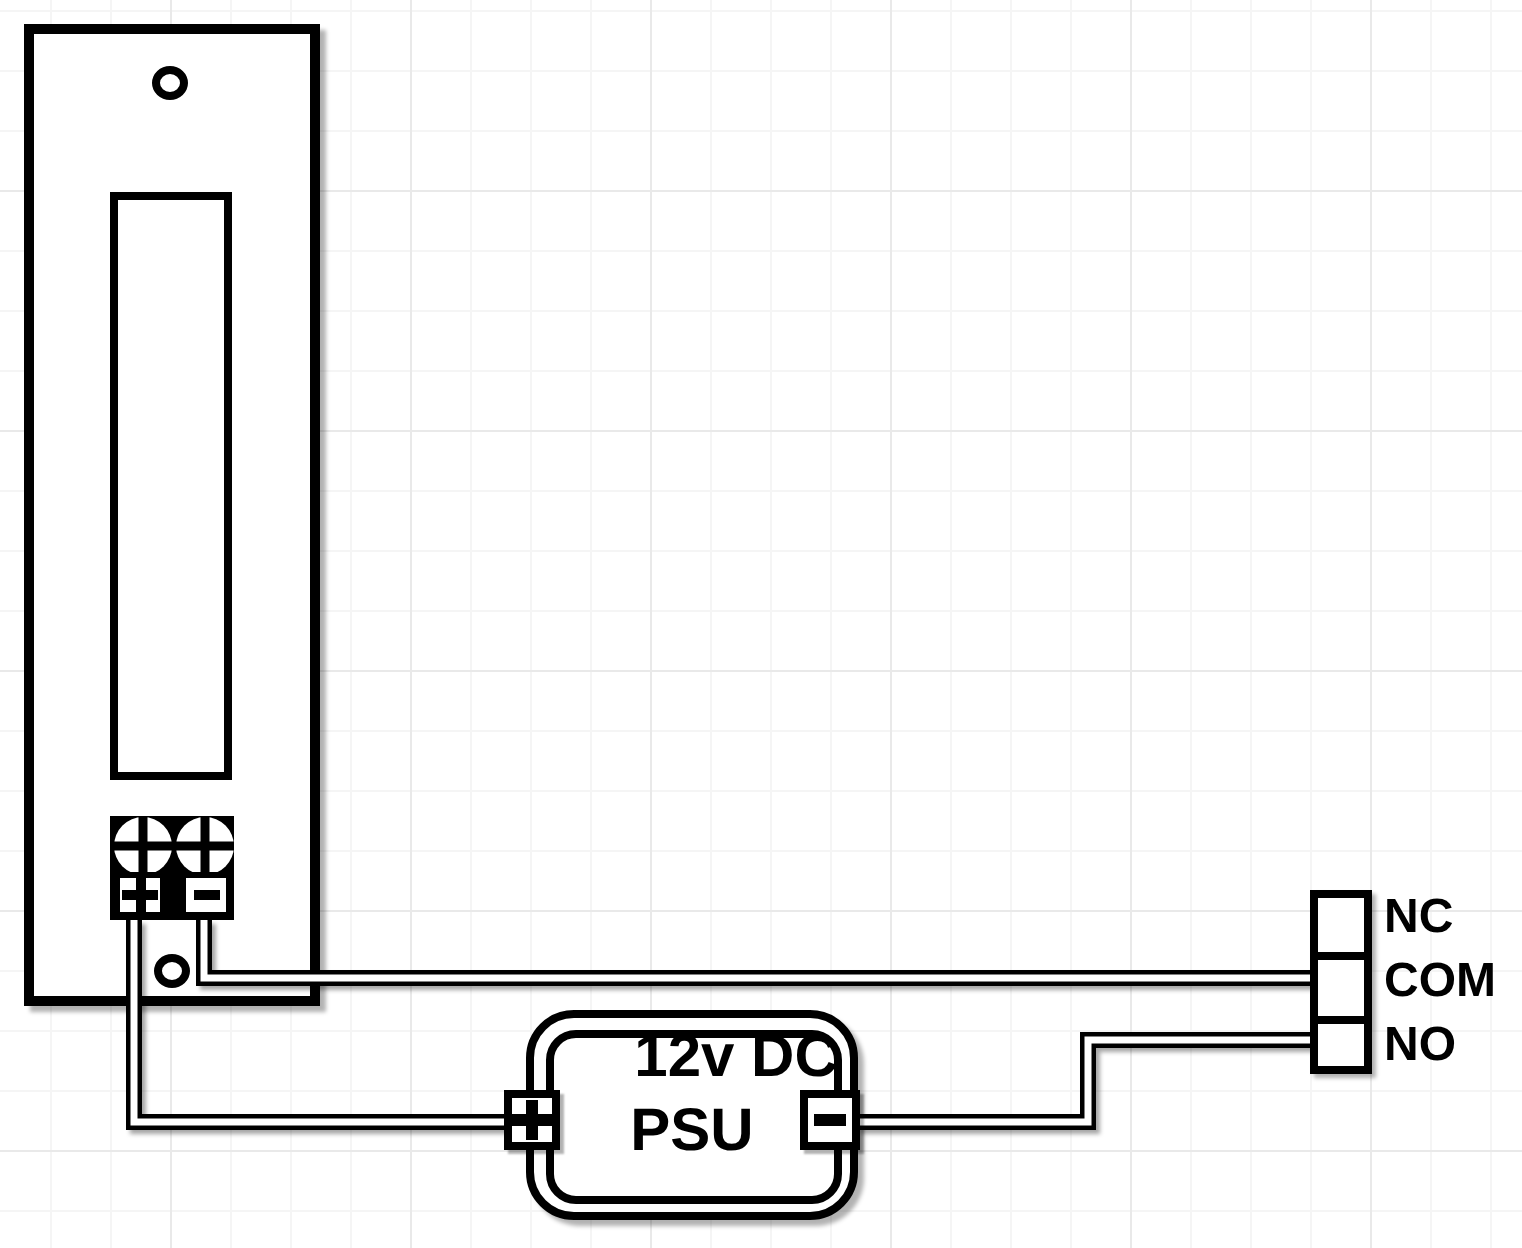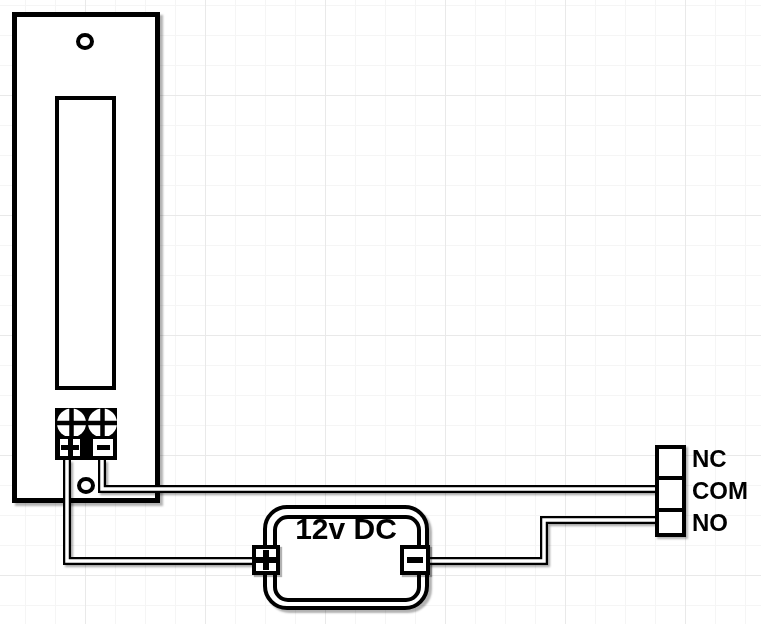--- a/index.html
+++ b/index.html
@@ -65,21 +65,21 @@
   }
   .psu-inner {
     left: 6px; top: 6px; width: 148px; height: 87px;
     border: 4px solid #000; border-radius: 15px; background: #fff;
   }
   .psu-title-line {
     left: 0; width: 158px; height: 34px;
     display: flex; align-items: center; justify-content: center;
     font-size: 30px; font-weight: bold; color: #000; white-space: nowrap;
   }
-  .psu-line1 { top: 3px; }
+  .psu-line1 { top: 3px; margin-left: 22px; }
   .psu-line2 { top: 40px; }
   .psu-pad {
     background: #fff; border: 4px solid #000;
     display: flex; align-items: center; justify-content: center;
     box-shadow: 2px 2px 1px rgba(0,0,0,0.30);
   }
   .psu-pad-plus  { left: 252px; top: 545px; width: 28px; height: 30px; }
   .psu-pad-minus { left: 400px; top: 545px; width: 30px; height: 30px; }
 
   
@@ -133,20 +133,21 @@
       </div>
       <div class="pad pad-minus">
         <div class="sign-minus"></div>
       </div>
     </div>
   </div>
 
   <div class="abs psu-box">
     <div class="abs psu-inner"></div>
     <div class="abs psu-title-line psu-line1">12v DC</div>
+    <div class="abs psu-title-line psu-line2">PSU</div>
   </div>
 
   <svg class="wiring" width="761" height="624" viewBox="0 0 761 624">
     <defs>
       <filter id="wireShadow" x="-20%" y="-20%" width="140%" height="140%">
         <feDropShadow dx="2" dy="2" stdDeviation="1" flood-color="#000000" flood-opacity="0.35"></feDropShadow>
       </filter>
     </defs>
     <g filter="url(#wireShadow)" fill="none" stroke="#000" stroke-width="8">
       <path d="M 67 460 L 67 561 L 256 561"></path>

